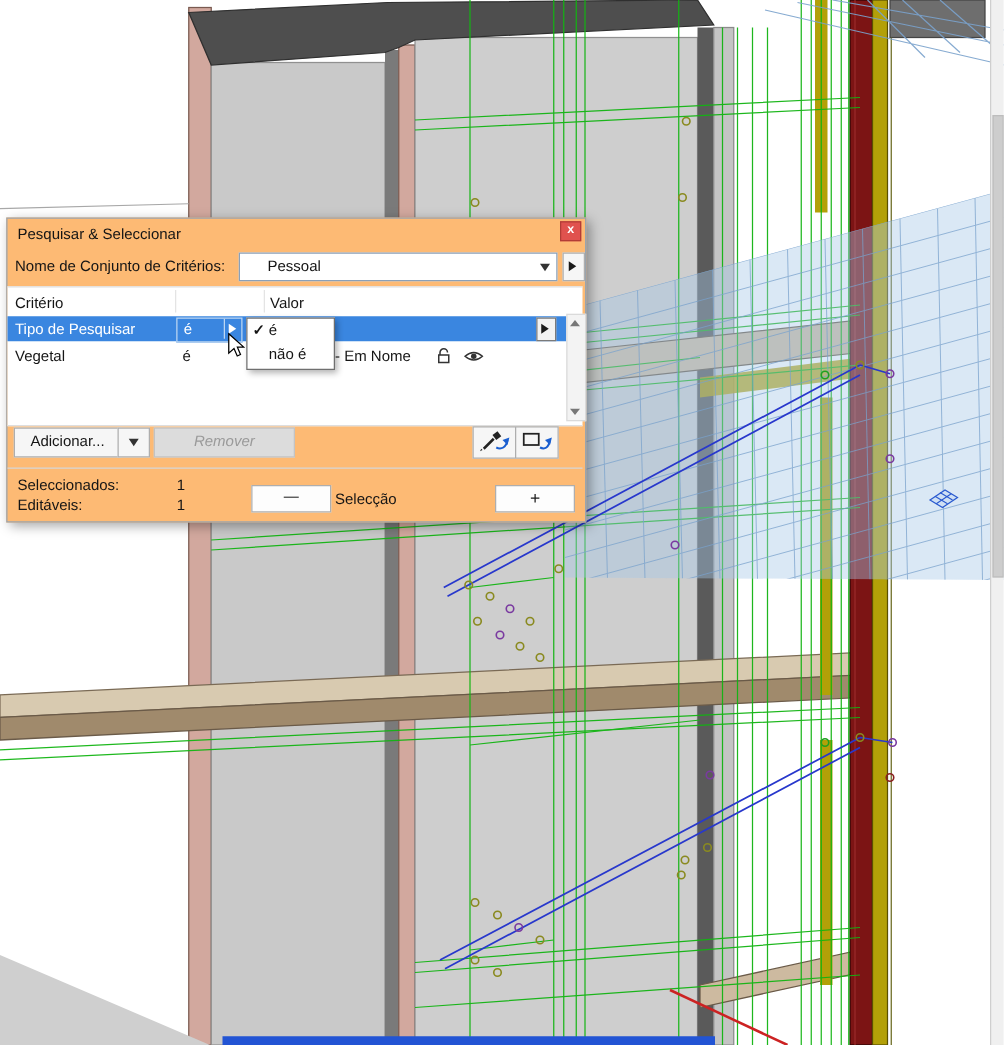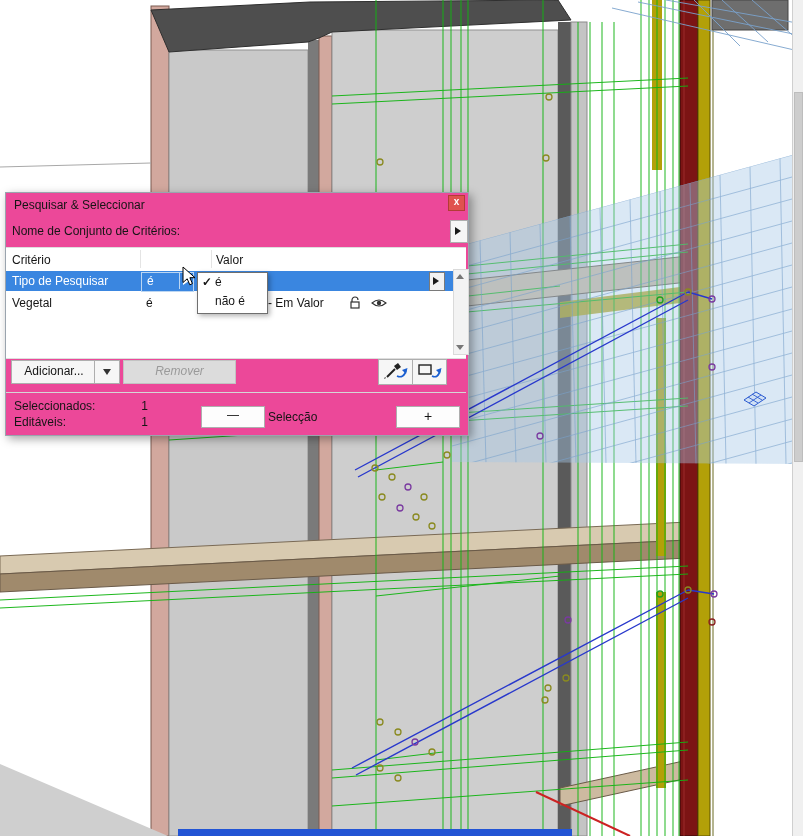--- a/index.html
+++ b/index.html
@@ -1,20 +1,20 @@
 <!DOCTYPE html>
 <html><head>
 <meta charset="utf-8">
 <style>
   html,body{margin:0;padding:0;width:803px;height:836px;overflow:hidden;background:#fff;font-family:"Liberation Sans",sans-serif;}
   .stage{position:relative;width:803px;height:836px;}
   .viewport{position:absolute;left:0;top:0;width:803px;height:836px;}
   .app-scrollbar{position:absolute;right:0;top:0;width:10px;height:836px;background:#f0f0f0;border-left:1px solid #cfcfcf;z-index:5;}
   .app-scrollbar .thumb{position:absolute;left:1px;top:92px;width:7px;height:368px;background:#cdcdcd;border:1px solid #bdbdbd;}
-  .dlg{position:absolute;left:5px;top:192px;width:462px;height:242px;background:#ec4899;border:1px solid #9aa4ae;box-shadow:3px 3px 9px rgba(0,0,0,.35);font-size:12px;color:#151515;z-index:10;}
+  .dlg{position:absolute;left:5px;top:174px;width:462px;height:242px;background:#fdba74;border:1px solid #9aa4ae;box-shadow:3px 3px 9px rgba(0,0,0,.35);font-size:12px;color:#151515;z-index:10;}
   .abs{position:absolute;}
   .btn{background:#f6f6f6;border:1px solid #aeaeae;text-align:center;cursor:default;}
   .btn-disabled{background:#dcdcdc;border:1px solid #c3c3c3;color:#9a9a9a;text-align:center;}
   .tri-up{width:0;height:0;border-left:4px solid transparent;border-right:4px solid transparent;border-bottom:5px solid #777;}
   .tri-down{width:0;height:0;border-left:4px solid transparent;border-right:4px solid transparent;border-top:5px solid #777;}
   .tri-down-dark{width:0;height:0;border-left:4px solid transparent;border-right:4px solid transparent;border-top:6px solid #333;}
   .tri-right-dark{width:0;height:0;border-top:4px solid transparent;border-bottom:4px solid transparent;border-left:6px solid #1a1a1a;}
   .tri-right-white{width:0;height:0;border-top:4px solid transparent;border-bottom:4px solid transparent;border-left:6px solid #fff;}
   .listbox{position:absolute;left:0;top:54px;width:460px;height:110px;background:#fff;border-top:1px solid #dedede;border-bottom:1px solid #dedede;}
   .row-sel{position:absolute;left:0;top:23px;width:447px;height:20px;background:#3a86e0;color:#fff;}
@@ -141,20 +141,24 @@
   <div class="app-scrollbar">
     <div class="thumb"></div>
   </div>
 
   <div class="dlg">
 
     <div class="abs" style="left:8px;top:5px;">Pesquisar &amp; Seleccionar</div>
     <div class="abs" style="right:3px;top:2px;width:15px;height:14px;background:#e0524e;border:1px solid #b23c36;color:#fff;font-size:10px;line-height:12px;text-align:center;font-weight:bold;">x</div>
 
     <div class="abs" style="left:6px;top:31px;">Nome de Conjunto de Critérios:</div>
+    <div class="abs" style="left:185px;top:27px;width:253px;height:21px;background:#fff;border:1px solid #8aa0b8;">
+      <span class="abs" style="left:22px;top:3px;">Pessoal</span>
+      <span class="abs tri-down-dark" style="right:5px;top:8px;"></span>
+    </div>
     <div class="abs btn" style="left:444px;top:27px;width:16px;height:21px;">
       <span class="abs tri-right-dark" style="left:4px;top:6px;"></span>
     </div>
 
     <div class="listbox">
       <span class="abs" style="left:6px;top:5px;">Critério</span>
       <span class="abs" style="left:210px;top:5px;">Valor</span>
       <span class="colhair" style="left:134px;"></span>
       <span class="colhair" style="left:205px;"></span>
 
@@ -167,21 +171,21 @@
           </span>
         </div>
         <div class="abs" style="left:423px;top:1px;width:14px;height:17px;background:#f2f2f2;border:1px solid #7a7a7a;">
           <span class="abs tri-right-dark" style="left:3px;top:4px;"></span>
         </div>
       </div>
 
       <div class="abs" style="left:0;top:45px;width:447px;height:20px;">
         <span class="abs" style="left:6px;top:3px;">Vegetal</span>
         <span class="abs" style="left:140px;top:3px;">é</span>
-        <span class="abs" style="left:262px;top:3px;">- Em Valor</span>
+        <span class="abs" style="left:262px;top:3px;">- Em Nome</span>
         <span class="abs" style="left:341px;top:3px;">
           <svg width="16" height="14" viewBox="0 0 16 14">
               <path d="M5 6 V4 a3 3 0 0 1 6 0" fill="none" stroke="#333" stroke-width="1.2"></path>
               <rect x="4" y="6" width="8" height="6" fill="none" stroke="#333" stroke-width="1.2"></rect>
             </svg>
         </span>
         <span class="abs" style="left:365px;top:4px;">
           <svg width="16" height="12" viewBox="0 0 16 12">
               <path d="M1 6 Q8 0 15 6 Q8 12 1 6 Z" fill="none" stroke="#333" stroke-width="1.1"></path>
               <circle cx="8" cy="6" r="2.2" fill="#333"></circle>

